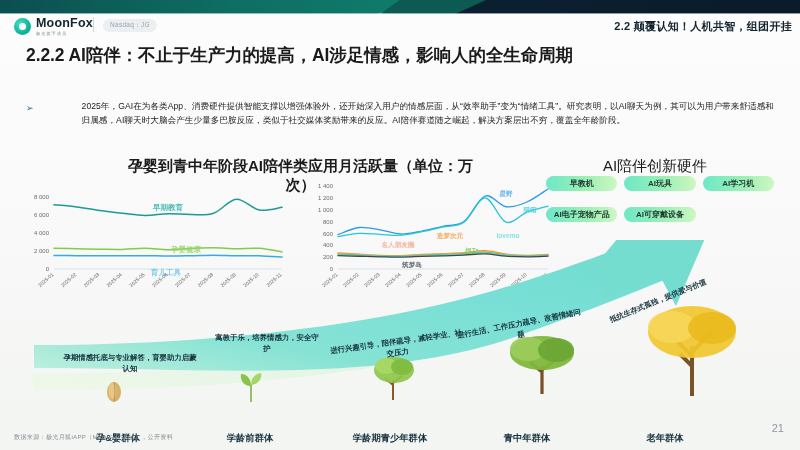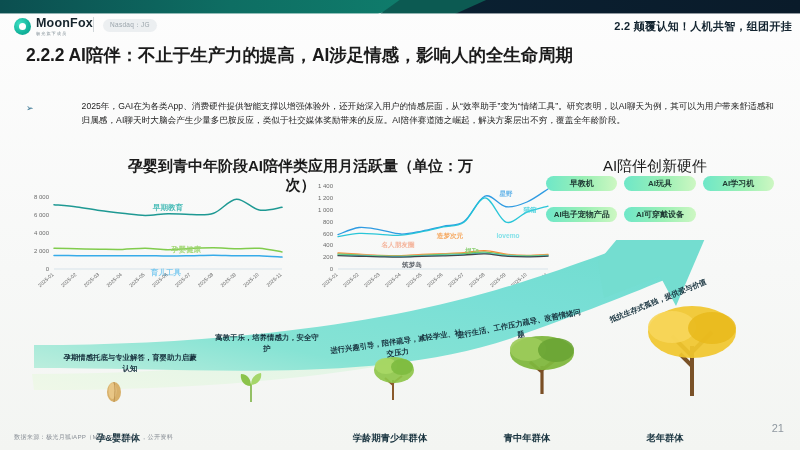--- a/index.html
+++ b/index.html
@@ -281,20 +281,23 @@
   <svg class="art a5" width="108" height="96" viewBox="0 0 108 96">
     <path d="M54 96 L54 46 M54 56 L34 36 M54 52 L74 32 M54 66 L42 54" stroke="#7a5228" stroke-width="4" fill="none"></path>
     <ellipse cx="54" cy="32" rx="44" ry="26" fill="#f0c62e" opacity=".93"></ellipse>
     <ellipse cx="34" cy="27" rx="24" ry="16" fill="#f7d65a" opacity=".9"></ellipse>
     <ellipse cx="74" cy="28" rx="24" ry="16" fill="#e8b91c" opacity=".88"></ellipse>
   </svg>
 
   <div class="stage s1">
     <div class="lbl">孕&amp;婴群体</div>
   </div>
+  <div class="stage s2">
+    <div class="lbl">学龄前群体</div>
+  </div>
   <div class="stage s3">
     <div class="lbl">学龄期青少年群体</div>
   </div>
   <div class="stage s4">
     <div class="lbl">青中年群体</div>
   </div>
   <div class="stage s5">
     <div class="lbl">老年群体</div>
   </div>
 

